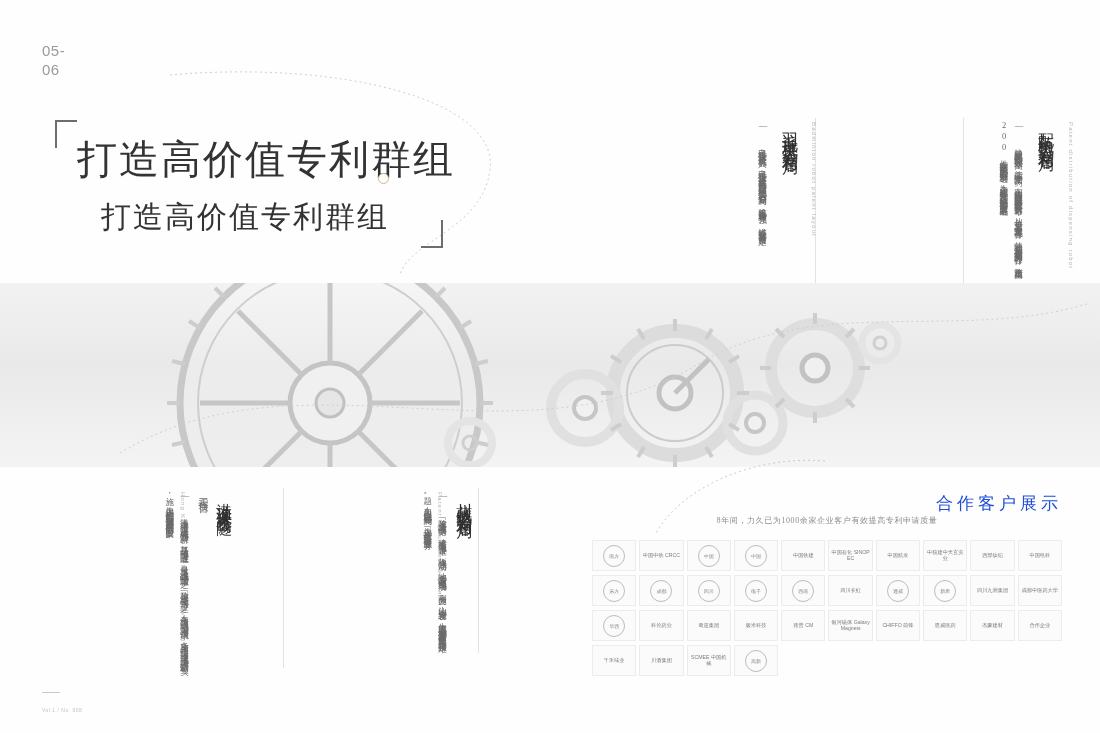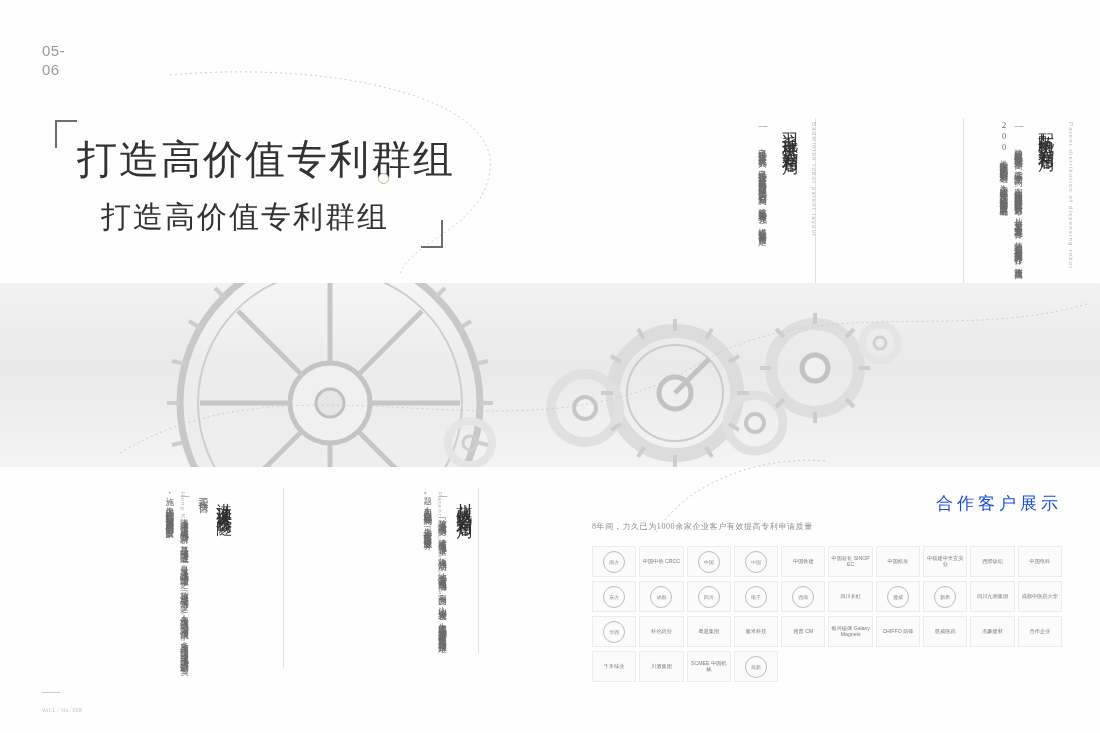--- a/index.html
+++ b/index.html
@@ -227,25 +227,24 @@
     top: 492px;
     width: 470px;
   }
   .clients-title {
     text-align: right;
     font-size: 17px;
     letter-spacing: 4px;
     color: #1d4ed8;
   }
   .clients-sub {
-    text-align: left;
+    text-align: center;
     font-size: 8px;
     letter-spacing: 0.6px;
     color: #8c8c8c;
-    margin-top: 6px;
   }
   .logo-grid {
     margin-top: 14px;
     display: grid;
     grid-template-columns: repeat(10, 1fr);
     gap: 4px 3px;
   }
   .logo-cell {
     height: 29px;
     background: #fbfbfb;

